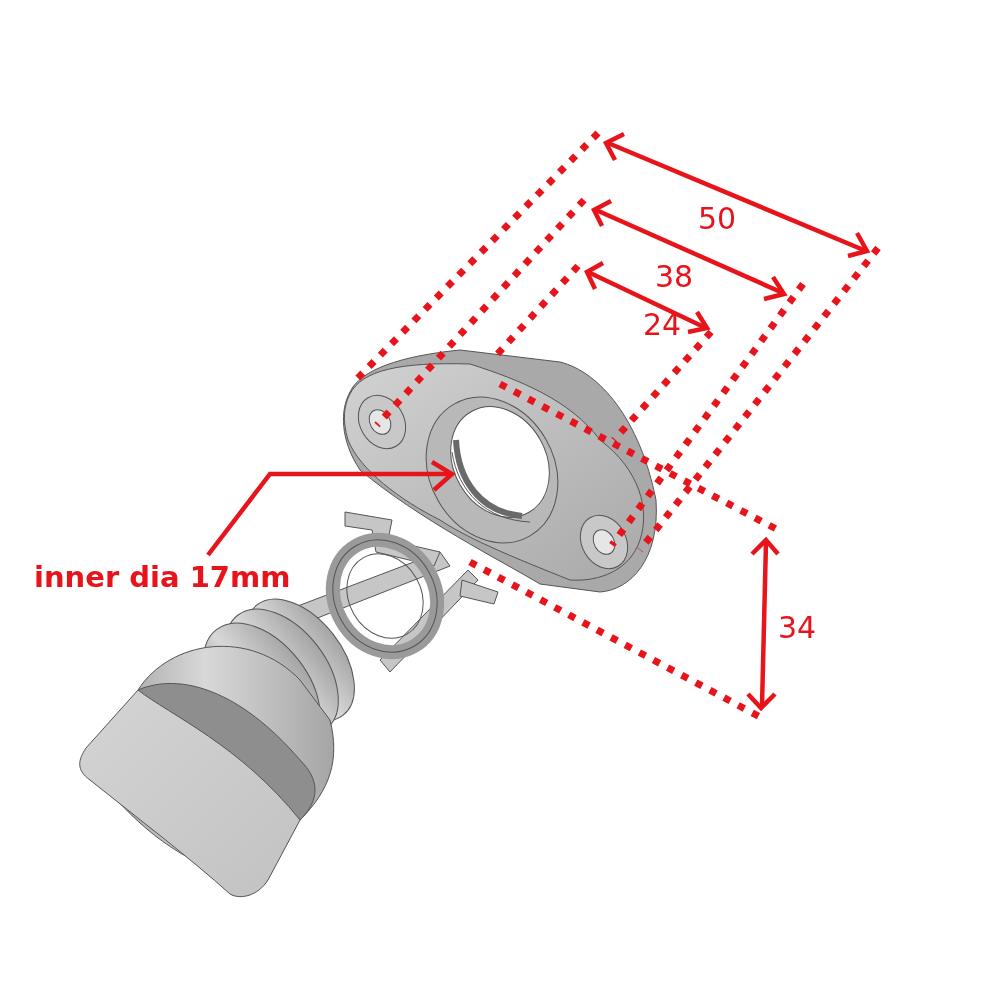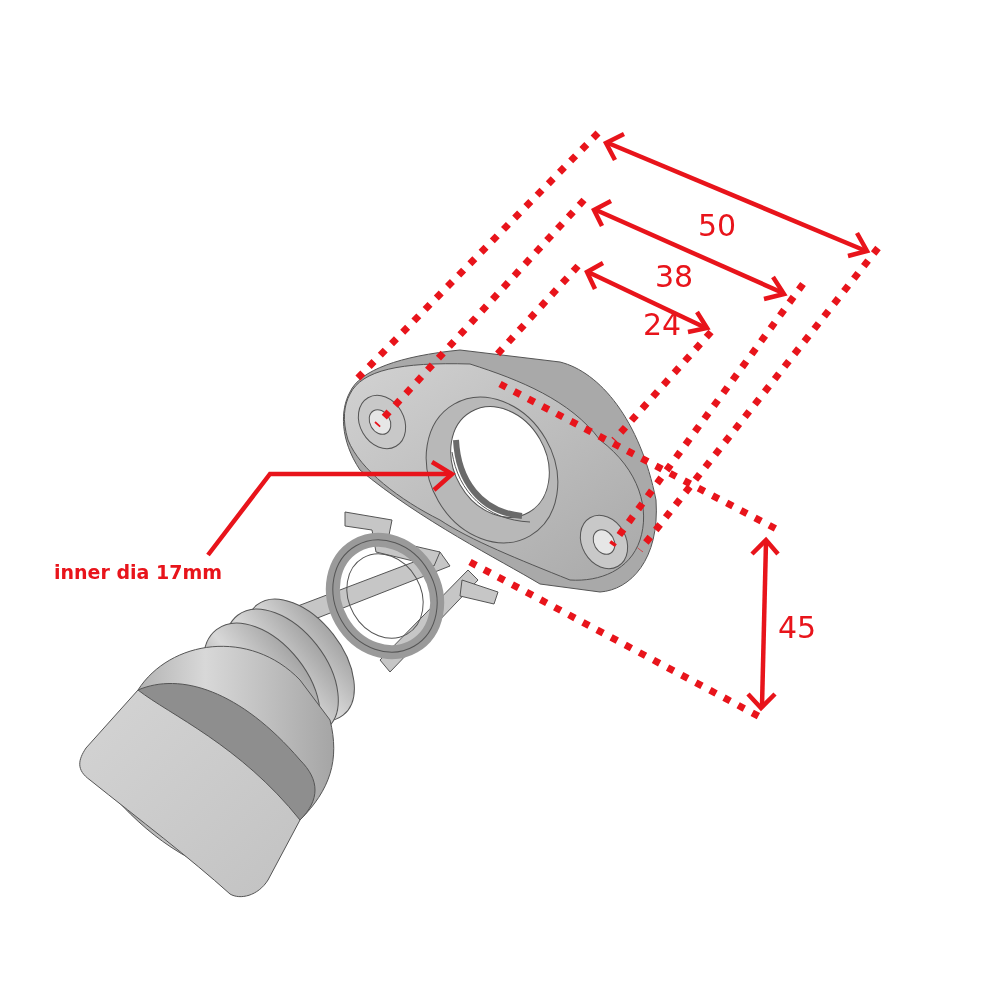--- a/index.html
+++ b/index.html
@@ -1,19 +1,19 @@
 <!DOCTYPE html>
 <html><head>
 <meta charset="utf-8">
 <style>
   html, body { margin:0; padding:0; background:#ffffff; }
   body { width:1000px; height:1000px; position:relative; overflow:hidden; font-family:"DejaVu Sans", sans-serif; }
   #canvas { position:absolute; left:0; top:0; width:1000px; height:1000px; }
   .dim-label { position:absolute; color:#e8141b; font-family:"DejaVu Sans", sans-serif; font-size:30px; font-weight:normal; line-height:1; white-space:nowrap; }
-  .callout-label { position:absolute; color:#e8141b; font-family:"DejaVu Sans", sans-serif; font-size:19px; font-weight:bold; line-height:1; white-space:nowrap;margin-left:20px; }
+  .callout-label { position:absolute; color:#e8141b; font-family:"DejaVu Sans", sans-serif; font-size:29px; font-weight:bold; line-height:1; white-space:nowrap; }
 </style>
 </head>
 <body>
 
 <svg id="canvas" width="1000" height="1000" viewBox="0 0 1000 1000" xmlns="http://www.w3.org/2000/svg">
   <defs>
     <linearGradient id="g-flange" x1="0" y1="0" x2="1" y2="1">
       <stop offset="0" stop-color="#d2d2d2"></stop>
       <stop offset="0.5" stop-color="#bdbdbd"></stop>
       <stop offset="1" stop-color="#a9a9a9"></stop>
@@ -105,17 +105,17 @@
     <polyline points="752,554 766,540 778,554"></polyline>
     <polyline points="748,694 761,708 775,694"></polyline>
   </g>
 
   <g stroke="#e8141b" stroke-width="4.5" fill="none">
     <polyline points="208,555 270,474 452,474"></polyline>
     <polyline points="432,462 452,474 434,490"></polyline>
   </g>
 </svg>
 
-<div class="dim-label" style="left:698px;top:204px;margin-top:7px;">50</div>
+<div class="dim-label" style="left:698px;top:204px;">50</div>
 <div class="dim-label" style="left:655px;top:262px;text-align:right;">38</div>
 <div class="dim-label" style="left:643px;top:310px;">24</div>
-<div class="dim-label" style="left:778px;top:613px;">45</div>
+<div class="dim-label" style="left:778px;top:613px;">34</div>
 <div class="callout-label" style="left:34px;top:563px;">inner dia 17mm</div>
 
 </body></html>

